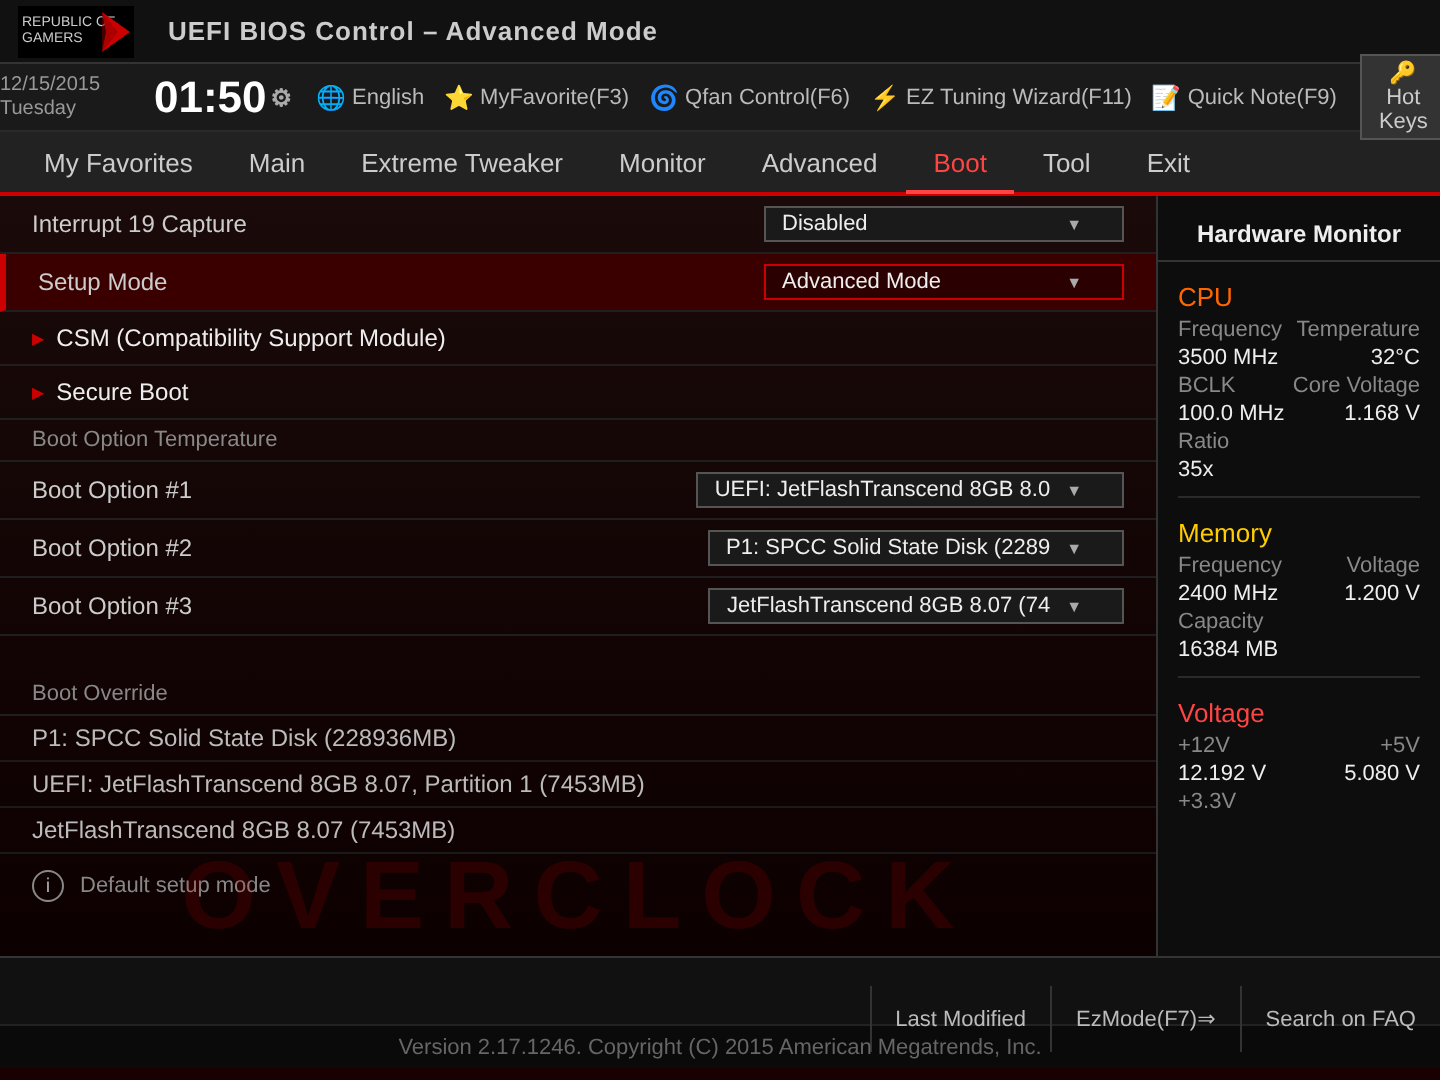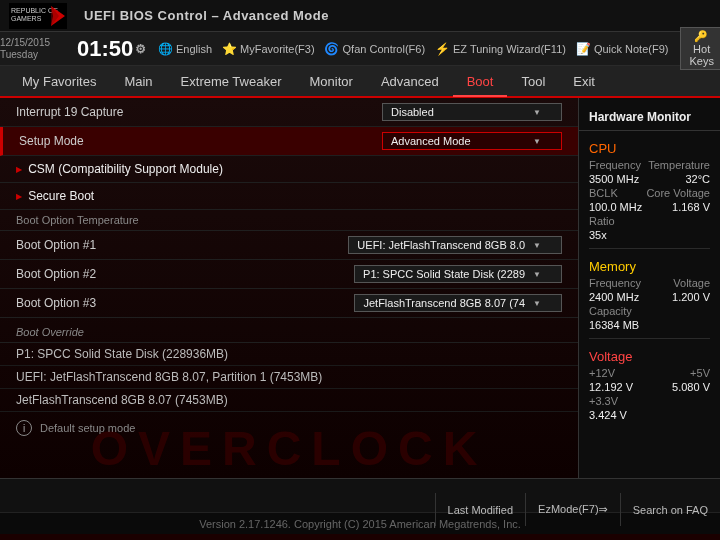--- a/index.html
+++ b/index.html
@@ -426,21 +426,21 @@
 
     <div class="setting-row">
       <span class="setting-label">Boot Option #3</span>
       <div class="setting-value">
         <div class="dropdown-box">
           <span>JetFlashTranscend 8GB 8.07  (74</span>
         </div>
       </div>
     </div>
 
-    <div class="section-header" style="margin-top:4px;font-style:italic;">
+    <div class="section-header" style="margin-top:19px;">
       <span>Boot Override</span>
     </div>
 
     <div class="boot-override-item">
       <span>P1: SPCC Solid State Disk  (228936MB)</span>
     </div>
     <div class="boot-override-item">
       <span>UEFI: JetFlashTranscend 8GB 8.07, Partition 1 (7453MB)</span>
     </div>
     <div class="boot-override-item">
@@ -449,21 +449,21 @@
 
     <div class="info-row">
       <div class="info-icon">i</div>
       <span>Default setup mode</span>
     </div>
 
     <div class="watermark">OVERCLOCK</div>
   </div>
 
   <div class="sidebar">
-    <div style="padding: 4px 10px 6px; font-size:12px; font-weight:bold; color:#eee; border-bottom:1px solid #333; margin-bottom:6px;">Hardware Monitor</div>
+    <div style="padding: 4px 10px 6px; font-size:12px; font-weight:bold; color:#eee; border-bottom:1px solid #333; margin-bottom:6px;text-align:center;">Hardware Monitor</div>
 
     <div class="sidebar-section-title cpu-title">CPU</div>
     <div class="sidebar-row">
       <span class="sidebar-label">Frequency</span>
       <span class="sidebar-label">Temperature</span>
     </div>
     <div class="sidebar-row">
       <span class="sidebar-value">3500 MHz</span>
       <span class="sidebar-value">32°C</span>
     </div>
@@ -506,23 +506,20 @@
     <div class="sidebar-row">
       <span class="sidebar-label">+12V</span>
       <span class="sidebar-label">+5V</span>
     </div>
     <div class="sidebar-row">
       <span class="sidebar-value">12.192 V</span>
       <span class="sidebar-value">5.080 V</span>
     </div>
     <div class="sidebar-row">
       <span class="sidebar-label">+3.3V</span>
-    </div>
-    <div class="sidebar-row">
-      <span class="sidebar-value">3.424 V</span>
     </div>
   </div>
 </div>
 
 <div class="bottom-bar">
   <div style="flex:1;"></div>
   <div class="bottom-action-item">Last Modified</div>
   <div class="bottom-action-item">EzMode(F7)⇒</div>
   <div class="bottom-action-item">Search on FAQ</div>
 </div>

